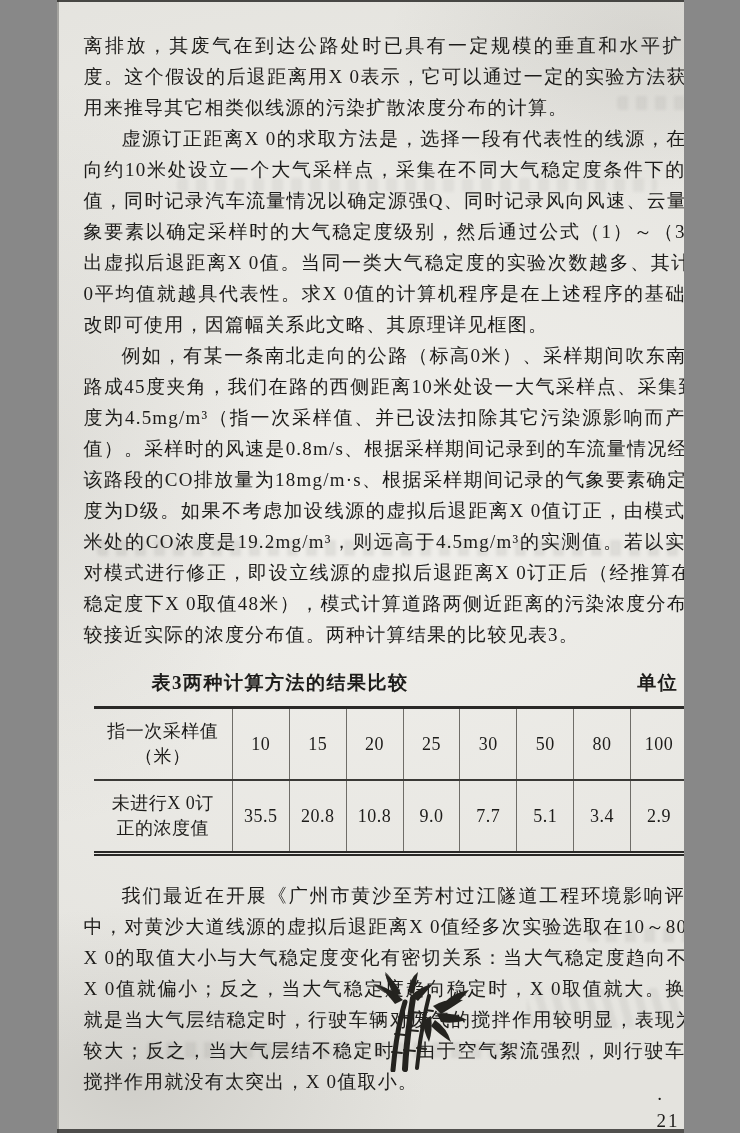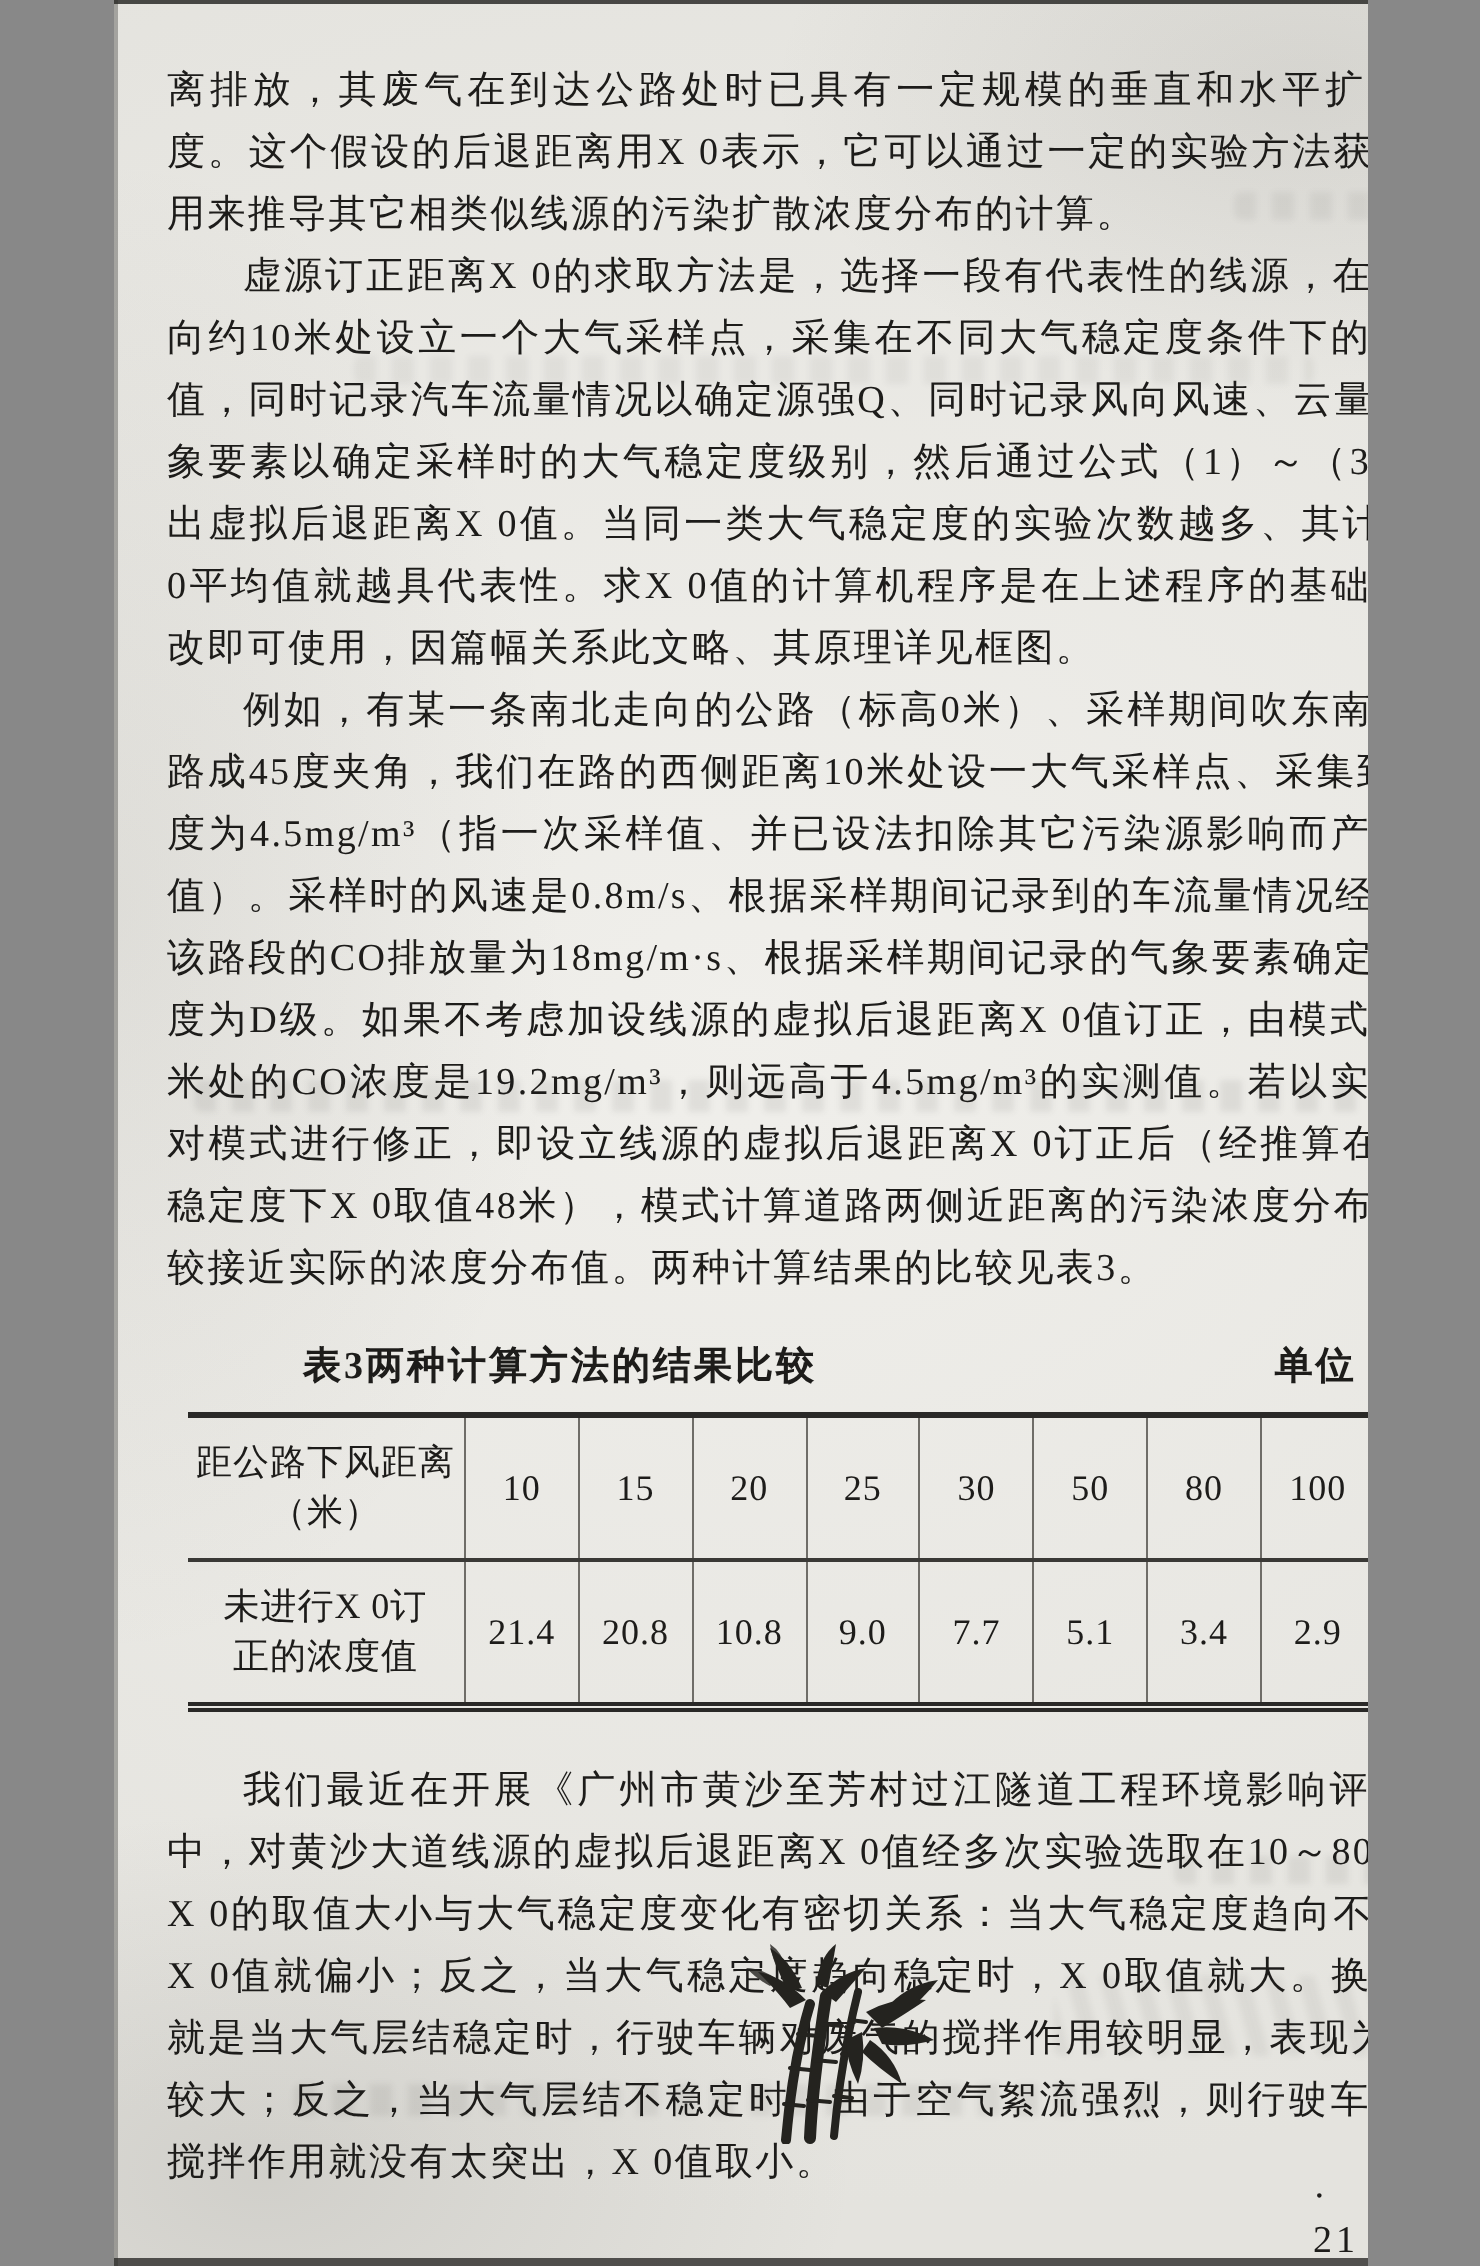--- a/index.html
+++ b/index.html
@@ -133,41 +133,41 @@
           <col style="width: 8.6%;">
           <col style="width: 8.6%;">
           <col style="width: 8.6%;">
           <col style="width: 8.6%;">
           <col style="width: 5.3%;">
           <col style="width: 5.3%;">
         </colgroup>
       <thead>
         <tr>
           <th class="rowhead">
-            <span>距公路下风距离</span><br>
+            <span>指一次采样值</span><br>
             <span>（米）</span>
           </th>
 
         <th>10</th>
             <th>15</th>
             <th>20</th>
             <th>25</th>
             <th>30</th>
             <th>50</th>
             <th>80</th>
             <th>100</th>
             <th>150</th>
             <th>200</th>
           </tr>
       </thead>
       <tbody id="results-body">
 
       <tr>
             <td class="rowhead"><span>未进行X 0订</span><br><span>正的浓度值</span></td>
-            <td>21.4</td>
+            <td>35.5</td>
             <td>20.8</td>
             <td>10.8</td>
             <td>9.0</td>
             <td>7.7</td>
             <td>5.1</td>
             <td>3.4</td>
             <td>2.9</td>
             <td>2.0</td>
             <td>1.6</td>
           </tr>

